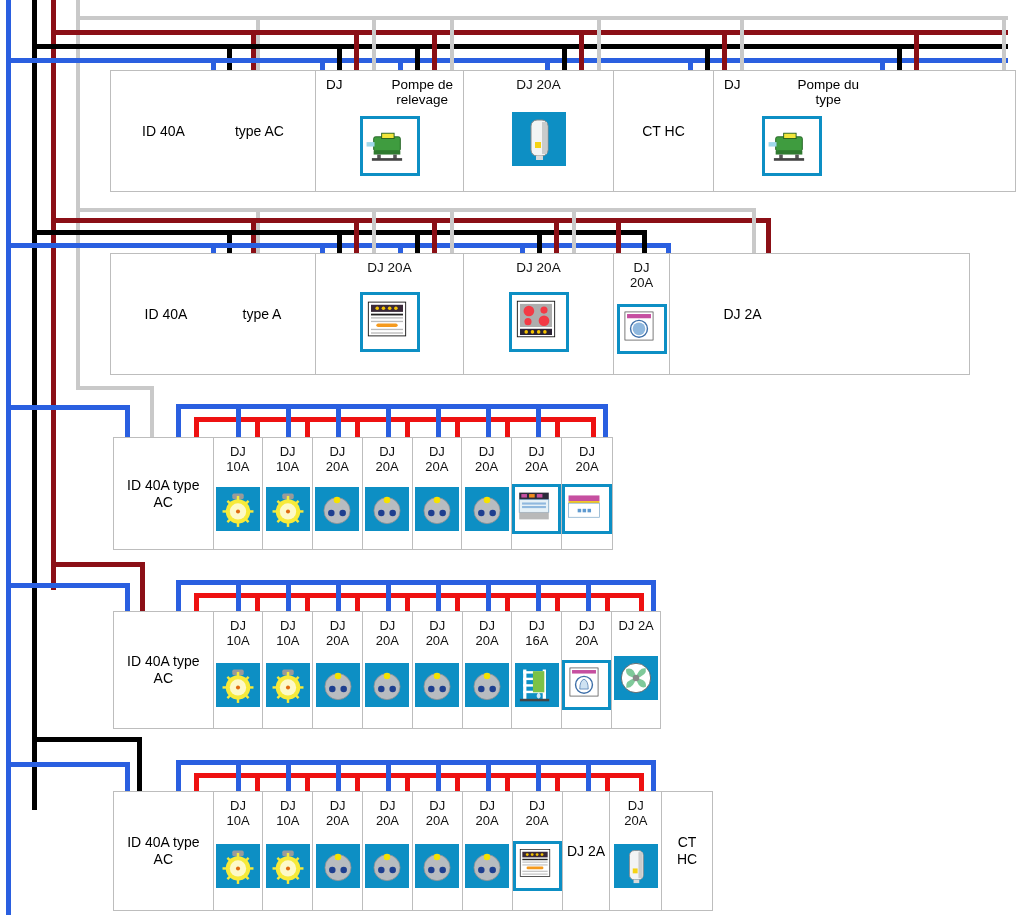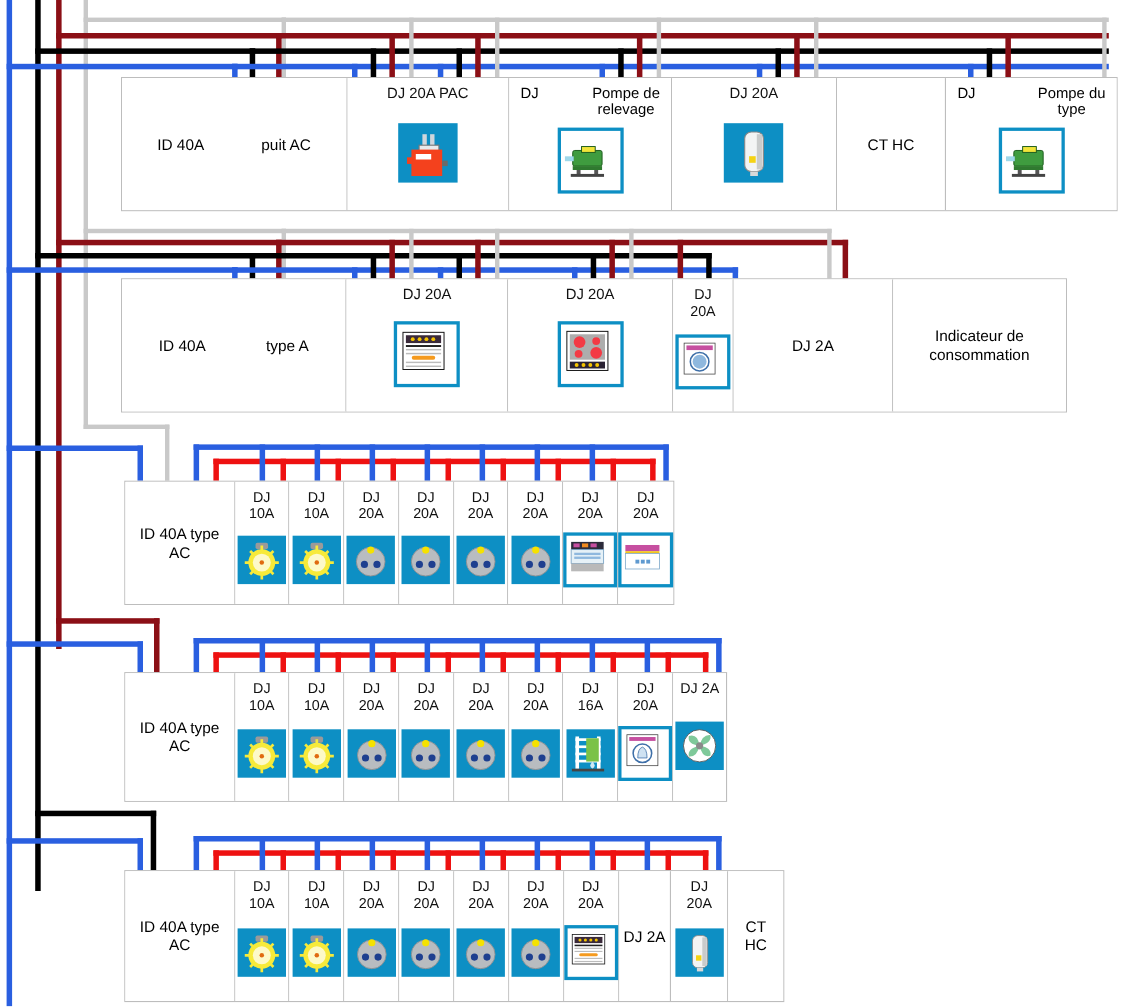--- a/index.html
+++ b/index.html
@@ -260,39 +260,23 @@
   <div class="wire w-comb-blue" style="left:536px; top:760px; width:5px; height:32px;"></div>
   <div class="wire w-comb-red" style="left:555px; top:773px; width:5px; height:19px;"></div>
   <div class="wire w-comb-blue" style="left:586px; top:760px; width:5px; height:32px;"></div>
   <div class="wire w-comb-red" style="left:605px; top:773px; width:5px; height:19px;"></div>
   <div class="wire w-comb-blue" style="left:651px; top:760px; width:5px; height:32px;"></div>
   <div class="wire w-comb-red" style="left:639px; top:773px; width:5px; height:19px;"></div>
 
   <div class="row" style="left:110px; top:70px; width:906px; height:122px;">
     <div class="cell idcell" style="width:205px;">
       <span class="t">ID 40A</span>
-      <span class="t">puit AC</span>
-    </div>
-
-    <div class="cell" style="width:148px;">
-      <div class="clabel">DJ 20A PAC</div>
-      <div class="iconwrap">
-        <div class="icon">
-          <svg width="54" height="54" viewBox="0 0 54 54">
-            <rect x="22" y="10" width="4" height="12" fill="#cfd6dc"></rect>
-            <rect x="29" y="10" width="4" height="12" fill="#cfd6dc"></rect>
-            <rect x="19" y="20" width="18" height="6" fill="#e8eaec" stroke="#777" stroke-width="1"></rect>
-            <rect x="12" y="24" width="28" height="24" fill="#f4411d"></rect>
-            <rect x="16" y="28" width="14" height="5" fill="#ffffff"></rect>
-            <rect x="8" y="31" width="5" height="6" fill="#f4411d"></rect>
-            <rect x="40" y="34" width="5" height="5" fill="#6a6a6a"></rect>
-          </svg>
-        </div>
-      </div>
-    </div>
+      <span class="t">type AC</span>
+    </div>
+
 
     <div class="cell" style="width:148px;">
       <div style="display:flex;width:100%;justify-content:space-between;padding:6px 10px 0 10px;box-sizing:border-box;">
         <span style="font-size:13.5px;">DJ</span>
         <span style="font-size:13.5px;line-height:15px;text-align:center;white-space:pre-line;">Pompe de
 relevage</span>
       </div>
       <div class="iconwrap">
         <div class="icon wt">
           <svg width="48" height="48" viewBox="0 0 54 54">
@@ -409,24 +393,20 @@
             <circle cx="27" cy="31" r="9" fill="#8fb8de"></circle>
           </svg>
         </div>
       </div>
     </div>
 
     <div class="cell textcell" style="width:145px;">
       <span>DJ 2A</span>
     </div>
 
-    <div class="cell textcell" style="width:158px;">
-      <span>Indicateur de
-consommation</span>
-    </div>
   </div>
 
   <div class="row" style="left:113px; top:437px; width:500px; height:113px;">
     <div class="cell textcell" style="width:100px;">
       <span>ID 40A type
 AC</span>
     </div>
 
     <div class="cell" style="width:50px;">
       <div class="clabel small">DJ

